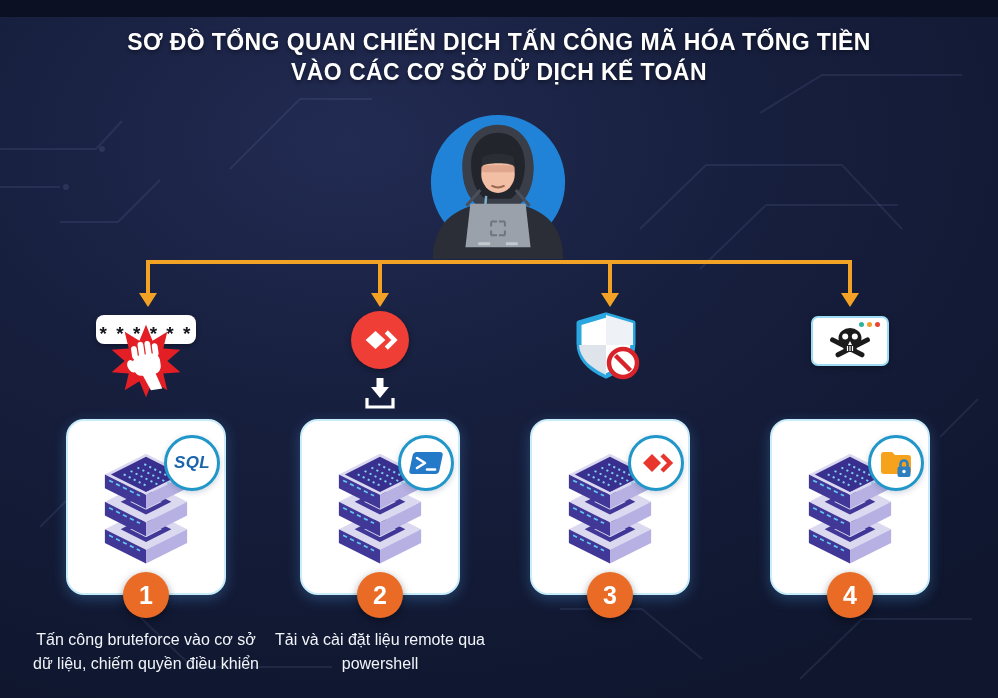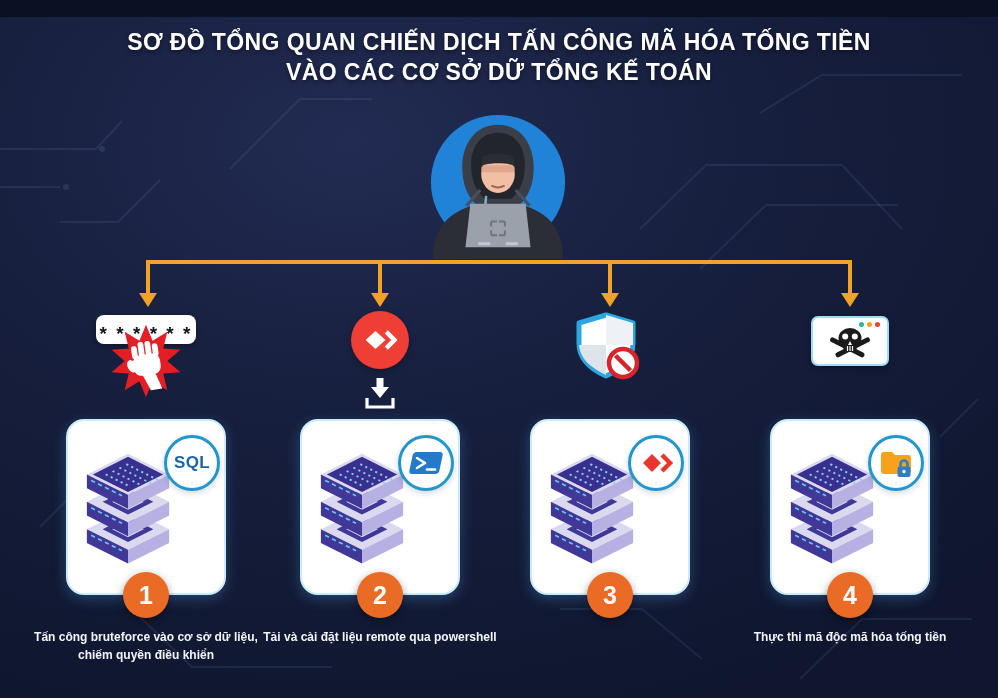--- a/index.html
+++ b/index.html
@@ -30,38 +30,39 @@
     border-left:9px solid transparent; border-right:9px solid transparent; border-top:14px solid #f2a325; }
 
   
   .column { position:absolute; top:290px; width:240px; z-index:2; display:flex; flex-direction:column; align-items:center; }
   .icon-box { height:112px; display:flex; flex-direction:column; align-items:center; justify-content:flex-start; }
 
   
   .card-wrap { position:relative; width:160px; }
   .card {
     width:160px; height:176px; background:#ffffff; border:2px solid #c9ecfa; border-radius:18px;
-    display:flex; align-items:center; justify-content:flex-start; position:relative;
+    display:flex; align-items:center; justify-content:center; position:relative;
     box-shadow:0 4px 14px rgba(90,180,255,.28);
+    font-style:italic;
   }
   .badge {
     position:absolute; top:14px; right:4px; width:56px; height:56px; border-radius:50%;
     background:#ffffff; border:3px solid #2196c9; display:flex; align-items:center; justify-content:center;
     box-shadow:0 2px 6px rgba(0,40,90,.2);
   }
   .badge-sql { color:#1a64ab; font-weight:bold; font-size:17px; letter-spacing:.3px; }
   .step-num {
     position:absolute; left:50%; bottom:-23px; transform:translateX(-50%);
     width:46px; height:46px; border-radius:50%; background:#ea6b25;
     color:#ffffff; font-weight:bold; font-size:25px;
     display:flex; align-items:center; justify-content:center;
     box-shadow:0 3px 8px rgba(0,0,0,.4);
   }
   .desc {
-    margin-top:33px; width:238px; text-align:center; color:#f2f5fa; font-size:12px; line-height:1.5;font-weight:bold;
+    margin-top:33px; width:238px; text-align:center; color:#f2f5fa; font-size:16px; line-height:1.5;
   }
 
   
   .pw-wrap { position:relative; width:124px; height:86px; margin-top:8px; }
   .pw-field {
     position:absolute; top:0; left:12px; width:100px; height:29px; background:#ffffff; border-radius:8px;
     color:#14141c; font-weight:bold; font-size:19px; letter-spacing:2px; text-align:center; line-height:38px;
     overflow:hidden; z-index:1; box-shadow:0 2px 5px rgba(0,0,0,.35);
   }
   .pw-burst { position:absolute; top:9px; left:20px; z-index:2; }
@@ -101,21 +102,21 @@
       <path d="M140 600 L192 650 H332"></path>
       <path d="M560 592 H642 L702 642"></path>
       <path d="M800 662 L862 602 H972"></path>
       <path d="M80 470 L40 510"></path>
       <path d="M940 420 L978 382"></path>
     </g>
   </svg>
 
   <div class="title">
     <div>SƠ ĐỒ TỔNG QUAN CHIẾN DỊCH TẤN CÔNG MÃ HÓA TỐNG TIỀN</div>
-    <div>VÀO CÁC CƠ SỞ DỮ TỔNG KẾ TOÁN</div>
+    <div>VÀO CÁC CƠ SỞ DỮ DỊCH KẾ TOÁN</div>
   </div>
 
   <svg class="hacker" viewBox="0 0 160 150">
     <circle cx="80" cy="72" r="68" fill="#2183d8"></circle>
     <path d="M14 150 C14 112 38 94 80 92 C122 94 146 112 146 150 Z" fill="#2b2e37"></path>
     <path d="M80 14 C54 14 42 38 44 62 C45 80 53 92 62 98 L98 98 C107 92 115 80 116 62 C118 38 106 14 80 14 Z" fill="#3a3e48"></path>
     <path d="M80 22 C60 22 51 40 53 60 C54 74 60 84 67 89 L93 89 C100 84 106 74 107 60 C109 40 100 22 80 22 Z" fill="#23252c"></path>
     <ellipse cx="80" cy="64" rx="17" ry="19" fill="#f2bfa4"></ellipse>
     <path d="M63 56 C68 52 92 52 97 56 L96 47 C90 42 70 42 64 47 Z" fill="#2b2d34"></path>
     <rect x="63" y="55" width="34" height="7" rx="3.5" fill="#dda28b" opacity="0.85"></rect>
@@ -379,16 +380,15 @@
               <rect x="-6.5" y="-2.5" width="13" height="10.5" rx="2" fill="#2e7fc0"></rect>
               <circle cx="0" cy="2.5" r="1.7" fill="#ffffff"></circle>
             </g>
           </svg>
         </div>
       </div>
       <div class="step-num">
         <span>4</span>
       </div>
     </div>
-    <div class="desc">Thực thi mã độc mã hóa tống tiền</div>
   </div>
 
 </div>
 
 </body></html>

